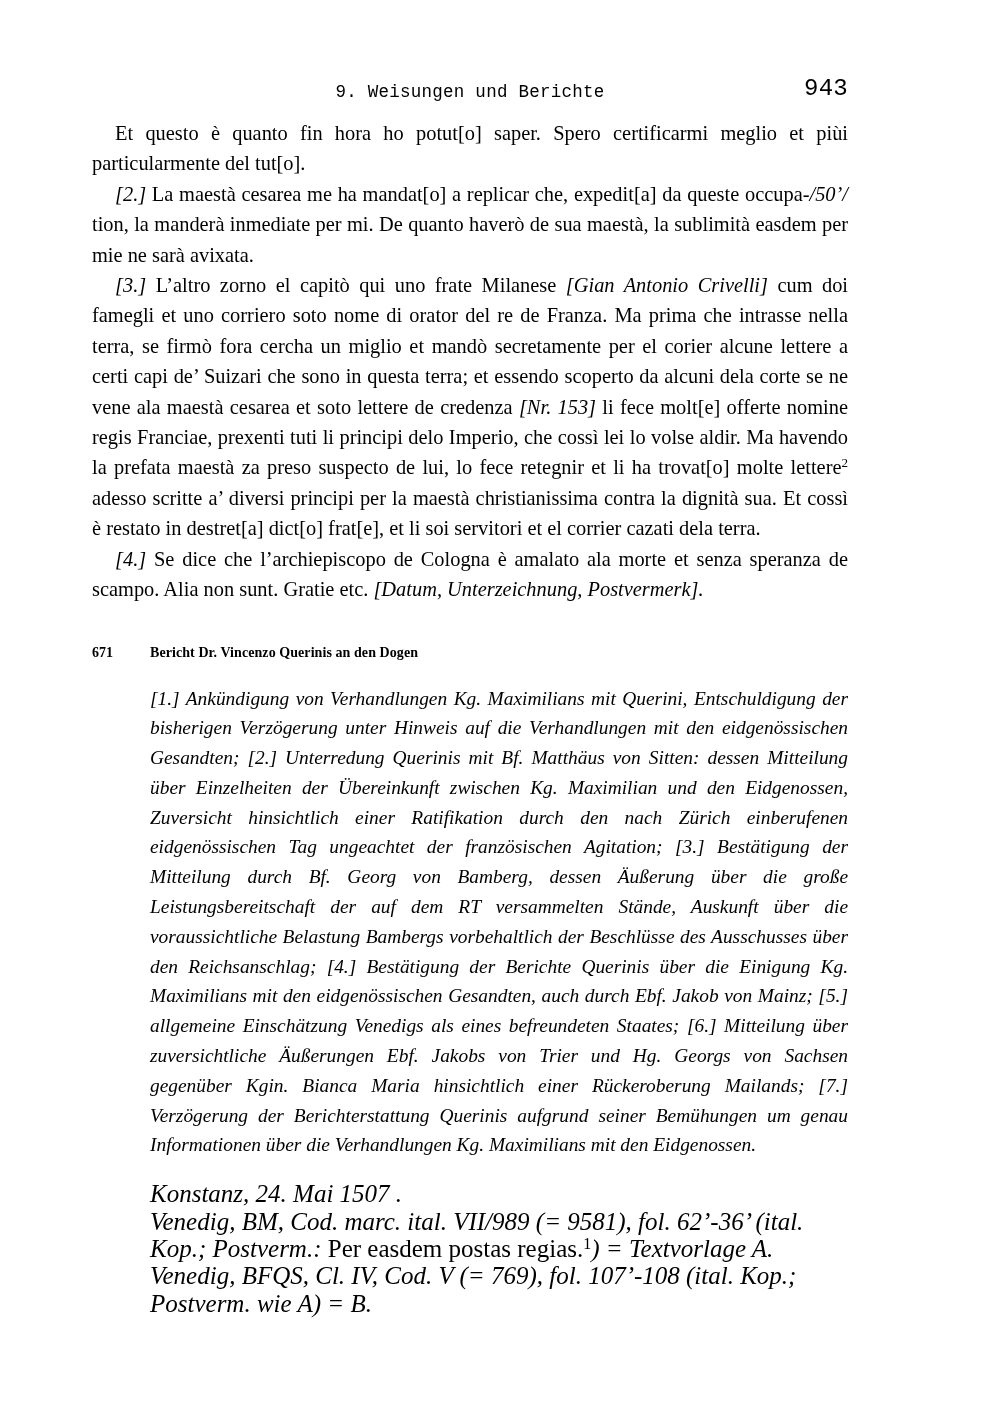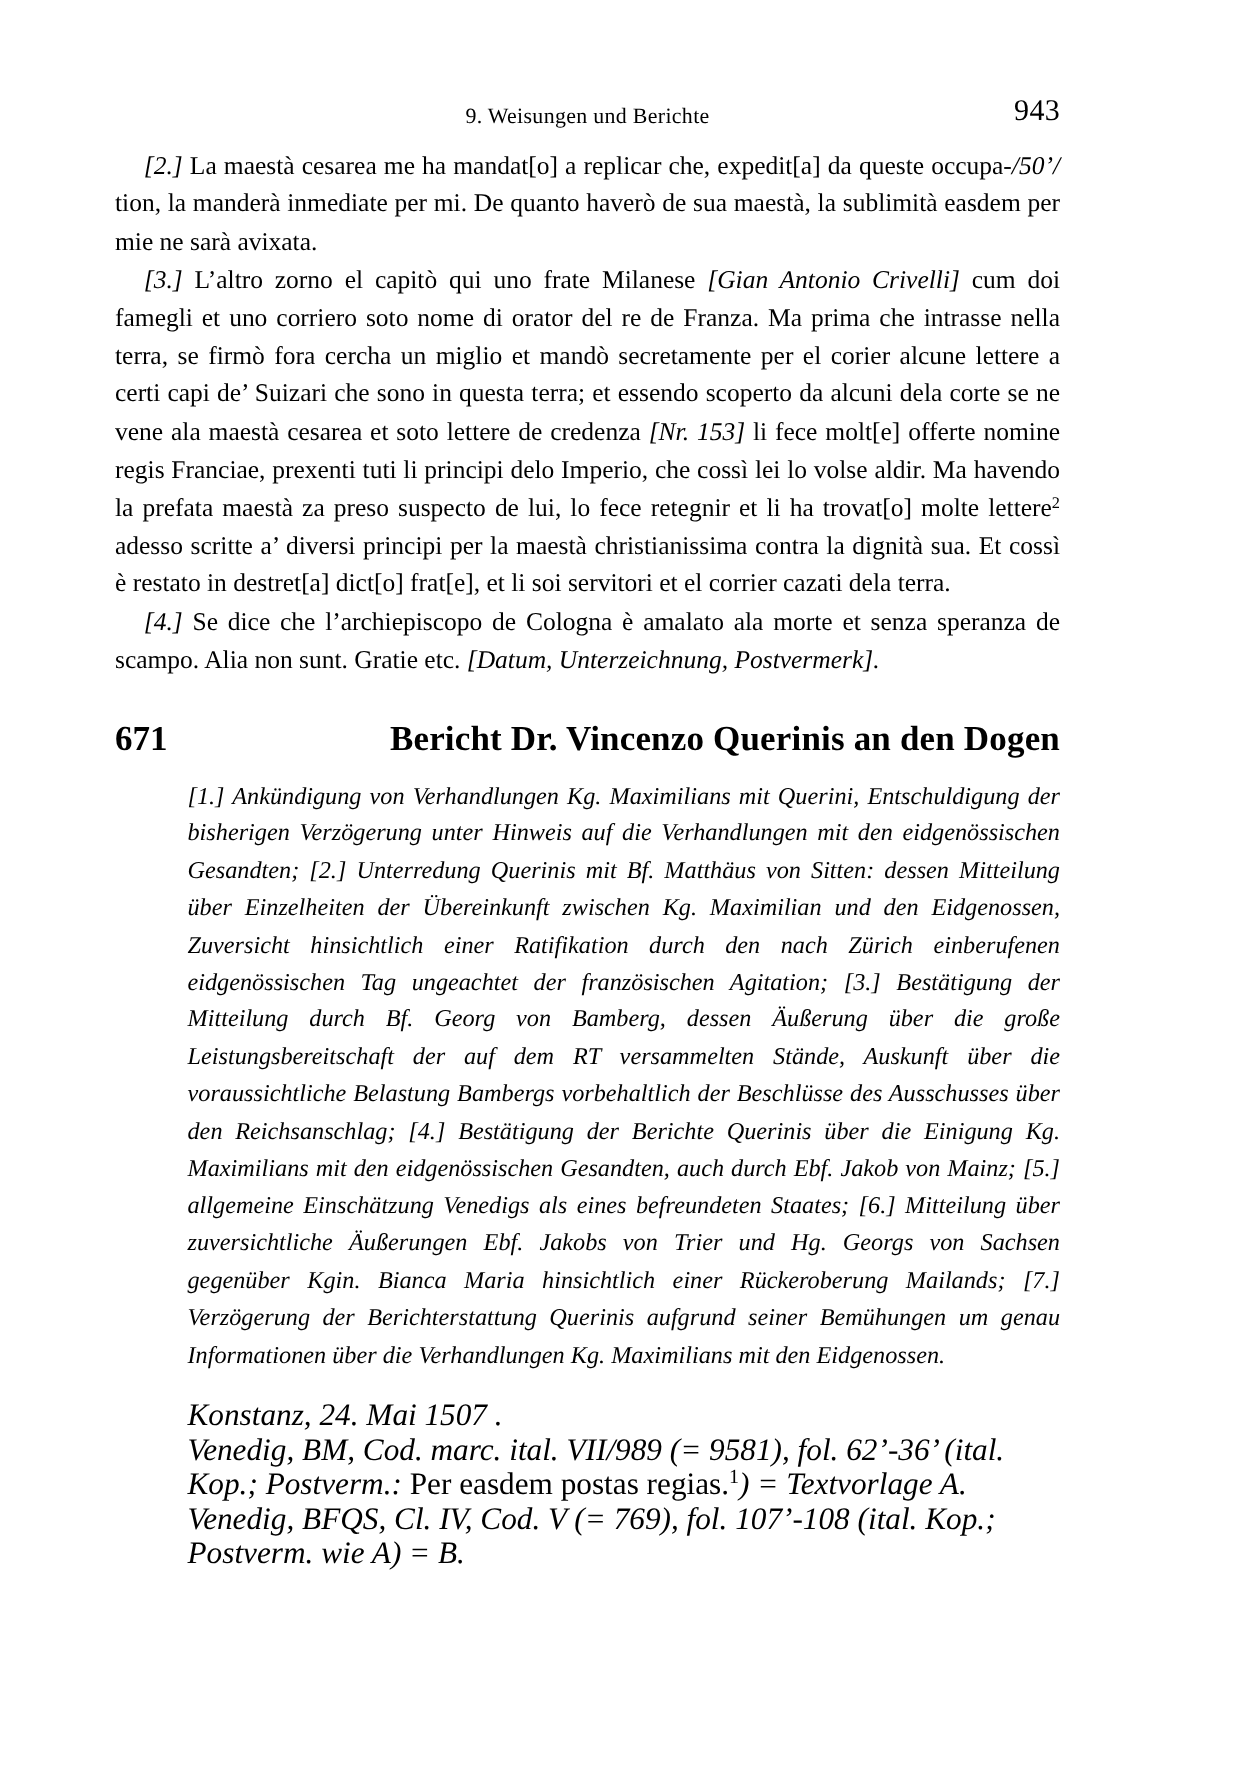--- a/index.html
+++ b/index.html
@@ -21,20 +21,21 @@
 
   
   .running-head {
     position: absolute;
     left: 92px;
     top: 80px;
     width: 756px;
     height: 24px;
     font-size: 17.5px;
     line-height: 24px;
+    font-family: Liberation Mono, monospace;
   }
   .running-head .rh-title {
     position: absolute;
     left: 0;
     right: 0;
     text-align: center;
     letter-spacing: 0.015em;
   }
   .running-head .rh-pageno {
     position: absolute;
@@ -67,37 +68,36 @@
     font-size: 0.64em;
     line-height: 0;
     vertical-align: 0.52em;
   }
 
   
   .section-heading {
     position: relative;
     margin: 0;
     padding: 0;
-    font-size: 28px;
+    font-size: 14px;
     line-height: 30px;
     font-weight: bold;
     margin-top: 33px;
     margin-bottom: 16px;
   }
   .section-heading .sec-no {
     position: absolute;
     left: 0;
     top: 0;
     width: 52px;
   }
   .section-heading .sec-title {
     display: block;
-    margin-left: 90px;
+    margin-left: 58px;
     letter-spacing: 0.005em;
-    text-align: right;
   }
 
   
   .regest {
     margin: 12px 0 0 58px;
     width: 698px;
     font-size: 19.4px;
     line-height: 29.8px;
     font-style: italic;
     text-align: justify;
@@ -150,20 +150,21 @@
 
 <div class="page">
 
   <div class="running-head">
     <span class="rh-title">9. Weisungen und Berichte</span>
     <span class="rh-pageno">943</span>
   </div>
 
   <div class="textblock">
 
+    <p class="body"><span>Et questo è quanto fin hora ho potut[o] saper. Spero certificarmi meglio et piùi particularmente del tut[o].</span></p>
 
     <p class="body"><span class="ital">[2.]</span><span> La maestà cesarea me ha mandat[o] a replicar che, expedit[a] da queste occupa-</span><span class="ital">/50’/</span><span> tion, la manderà inmediate per mi. De quanto haverò de sua maestà, la sublimità easdem per mie ne sarà avixata.</span></p>
 
     <p class="body"><span class="ital">[3.]</span><span> L’altro zorno el capitò qui uno frate Milanese </span><span class="ital">[Gian Antonio Crivelli]</span><span> cum doi famegli et uno corriero soto nome di orator del re de Franza. Ma prima che intrasse nella terra, se firmò fora cercha un miglio et mandò secretamente per el corier alcune lettere a certi capi de’ Suizari che sono in questa terra; et essendo scoperto da alcuni dela corte se ne vene ala maestà cesarea et soto lettere de credenza </span><span class="ital">[Nr. 153]</span><span> li fece molt[e] offerte nomine regis Franciae, prexenti tuti li principi delo Imperio, che cossì lei lo volse aldir. Ma havendo la prefata maestà za preso suspecto de lui, lo fece retegnir et li ha trovat[o] molte lettere</span><sup>2</sup><span> adesso scritte a’ diversi principi per la maestà christianissima contra la dignità sua. Et cossì è restato in destret[a] dict[o] frat[e], et li soi servitori et el corrier cazati dela terra.</span></p>
 
     <p class="body"><span class="ital">[4.]</span><span> Se dice che l’archiepiscopo de Cologna è amalato ala morte et senza speranza de scampo. Alia non sunt. Gratie etc. </span><span class="ital">[Datum, Unterzeichnung, Postvermerk].</span></p>
 
     <div class="section-heading">
       <span class="sec-no">671</span>
       <span class="sec-title">Bericht Dr. Vincenzo Querinis an den Dogen</span>

